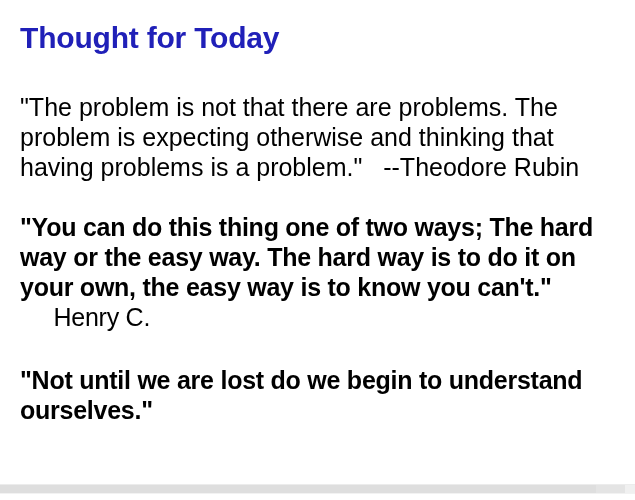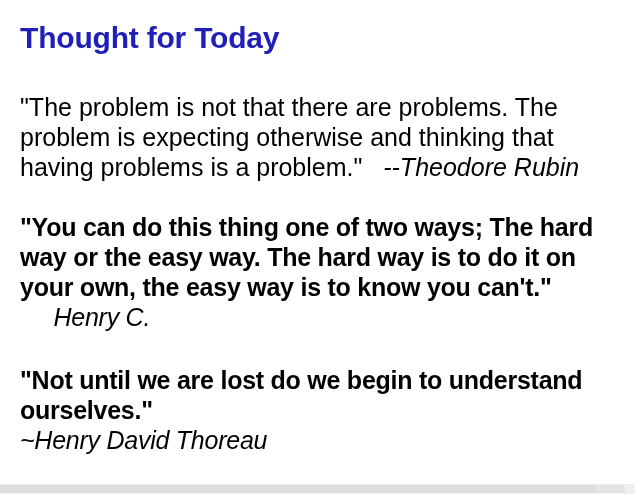--- a/index.html
+++ b/index.html
@@ -68,21 +68,20 @@
   }
 
   
   #quote-1 { top: 92px; }
   
   #quote-2 { top: 212px; }
   
   #quote-3 { top: 365px; }
 
   .attribution-inline {
-    font-style: italic;
     font-weight: normal;
     white-space: pre;
   }
 
   .attribution-line {
     display: block;
     font-style: italic;
     font-weight: normal;
     font-size: 25px;
     line-height: 30px;
@@ -126,21 +125,21 @@
 <div id="page">
 
   <div class="content">
 
     <h1 class="page-title">Thought for Today</h1>
 
     <p class="quote-block quote-regular" id="quote-1"><span class="quote-text">"The problem is not that there are problems. The problem is expecting otherwise and thinking that having problems is a problem."</span><span class="attribution-inline">   </span><span class="attribution-inline">--Theodore Rubin</span></p>
 
     <p class="quote-block quote-bold" id="quote-2"><span class="quote-text">"You can do this thing one of two ways; The hard way or the easy way. The hard way is to do it on your own, the easy way is to know you can't."</span><span class="attribution-inline">     </span><span class="attribution-inline">Henry C.</span></p>
 
-    <p class="quote-block quote-bold" id="quote-3"><span class="quote-text">"Not until we are lost do we begin to understand ourselves."</span><span class="attribution-line">~Henry David Thoreau</span></p>
+    <p class="quote-block quote-bold" id="quote-3"><span class="quote-text">"Not until we are lost do we begin to understand ourselves."</span></p>
 
   </div>
 
   <div class="scrollbar-strip">
     <div class="scrollbar-thumb"></div>
     <div class="scrollbar-corner"></div>
   </div>
 
 </div>
 

